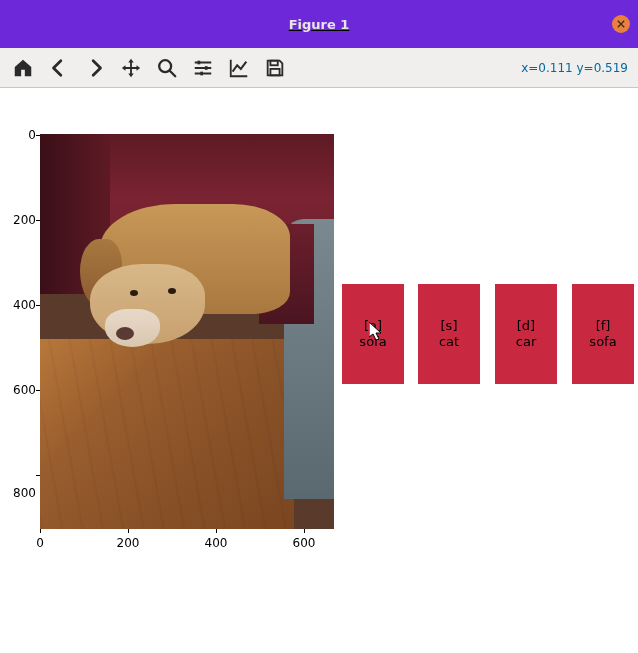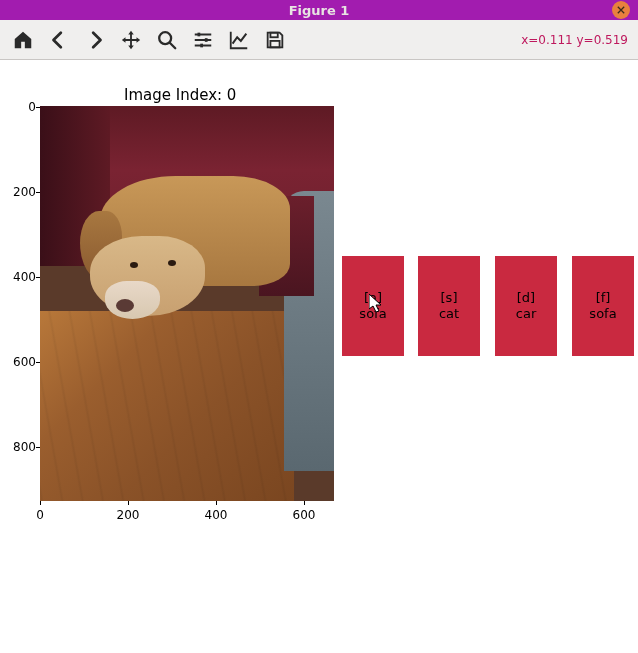--- a/index.html
+++ b/index.html
@@ -1,24 +1,25 @@
 <!DOCTYPE html>
 <html><head>
   <meta charset="utf-8">
   <style>
     * { margin: 0; padding: 0; box-sizing: border-box; }
     body { font-family: "DejaVu Sans", Arial, sans-serif; background: #fff; width: 638px; height: 653px; overflow: hidden; }
     
     .titlebar {
-      background: #a21caf;
-      height: 20px;
+      background: #6d28d9;
+      height: 48px;
       display: flex;
       align-items: center;
       justify-content: center;
       position: relative;
+      text-decoration: underline;
     }
     .titlebar-title {
       color: #e8e4e2;
       font-weight: bold;
       font-size: 13px;
     }
     .close-btn {
       position: absolute;
       right: 8px;
       width: 18px;
@@ -51,21 +52,21 @@
       justify-content: center;
       cursor: pointer;
       border-radius: 3px;
       color: #2a2a2a;
     }
     .tool-btn svg { width: 22px; height: 22px; }
     .coords {
       position: absolute;
       right: 10px;
       font-size: 12px;
-      color: #be185d;
+      color: #0369a1;
     }
     
     .canvas {
       position: relative;
       height: 485px;
       background: #fff;
     }
     
     .plot-title {
       position: absolute;
@@ -189,21 +190,20 @@
     <svg viewBox="0 0 24 24">
         <path d="M4 4 L17 4 L20 7 L20 20 L4 20 Z" stroke="#2a2a2a" stroke-width="2" fill="none"></path>
         <rect x="7" y="4" width="8" height="5" stroke="#2a2a2a" stroke-width="2" fill="none"></rect>
         <rect x="7" y="13" width="10" height="7" stroke="#2a2a2a" stroke-width="2" fill="none"></rect>
       </svg>
   </div>
   <div class="coords">x=0.111 y=0.519</div>
 </div>
 
 <div class="canvas">
-  <div class="plot-title">Image Index: 0</div>
 
   <div class="image-area">
     <div class="sofa"></div>
     <div class="sofa-cushion"></div>
     <div class="table"></div>
     <div class="sofa-arm"></div>
     <div class="sofa-arm2"></div>
     <div class="dog-body"></div>
     <div class="dog-ear"></div>
     <div class="dog-head"></div>
@@ -214,21 +214,21 @@
   </div>
 
   <div class="y-tick" style="top:40px">0</div>
   <div class="y-tickline" style="top:47px"></div>
   <div class="y-tick" style="top:125px">200</div>
   <div class="y-tickline" style="top:132px"></div>
   <div class="y-tick" style="top:210px">400</div>
   <div class="y-tickline" style="top:217px"></div>
   <div class="y-tick" style="top:295px">600</div>
   <div class="y-tickline" style="top:302px"></div>
-  <div class="y-tick" style="top:380px">800</div>
+  <div class="y-tick" style="top:398px">800</div>
   <div class="y-tickline" style="top:387px"></div>
 
   <div class="x-tick" style="left:40px">0</div>
   <div class="x-tickline" style="left:40px"></div>
   <div class="x-tick" style="left:128px">200</div>
   <div class="x-tickline" style="left:128px"></div>
   <div class="x-tick" style="left:216px">400</div>
   <div class="x-tickline" style="left:216px"></div>
   <div class="x-tick" style="left:304px">600</div>
   <div class="x-tickline" style="left:304px"></div>

